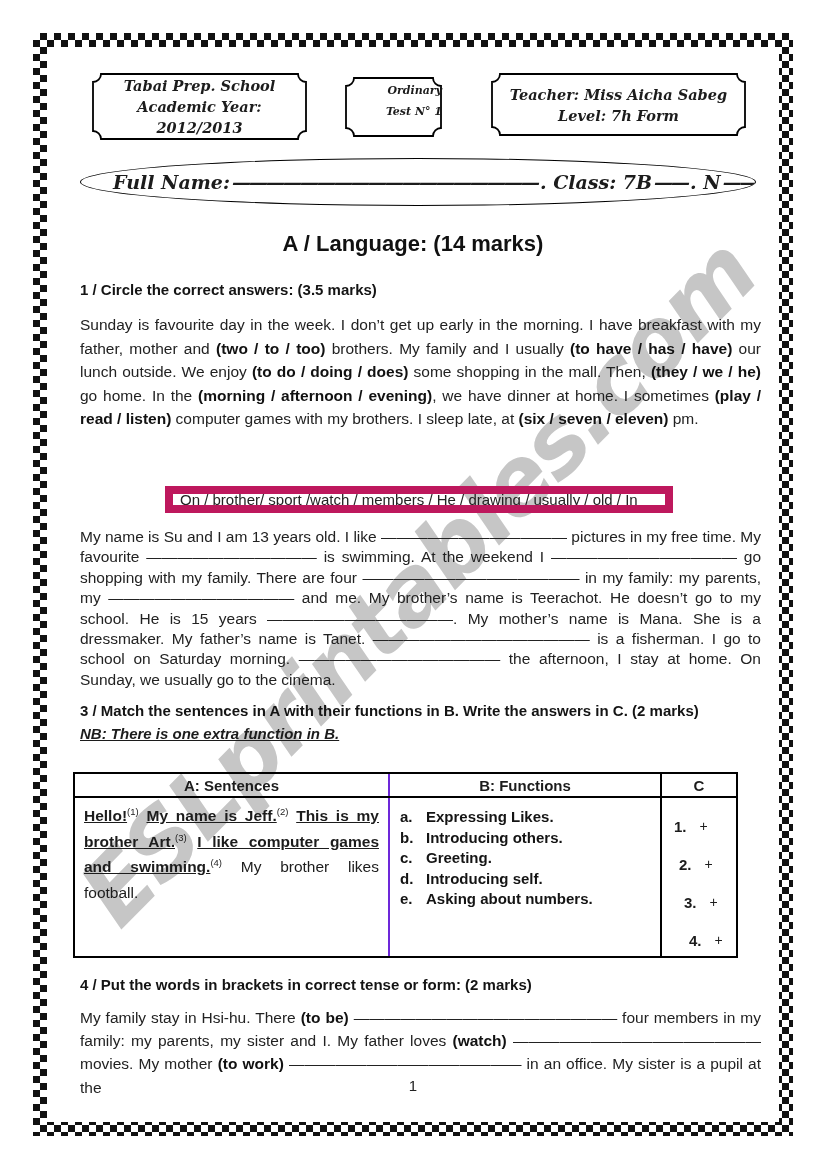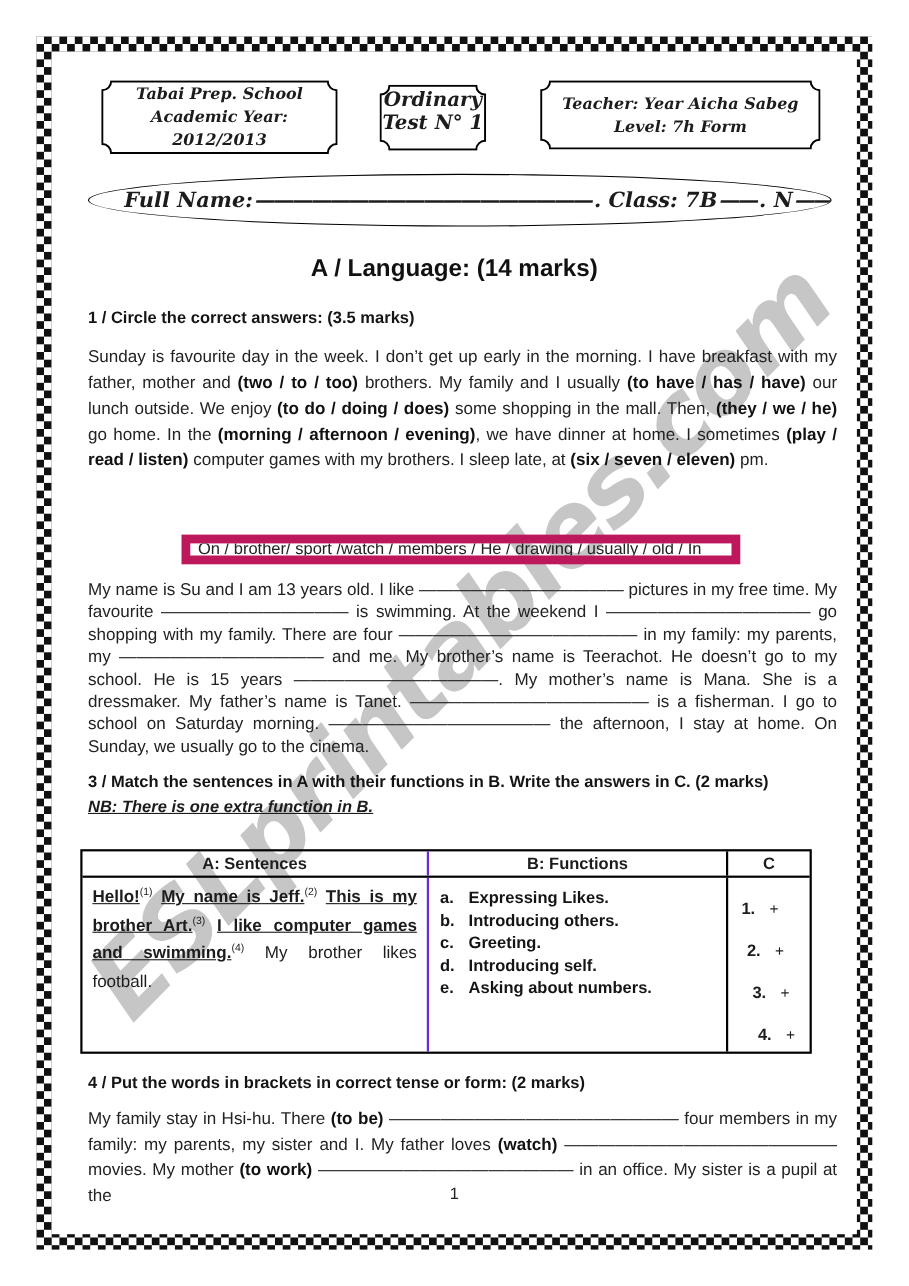--- a/index.html
+++ b/index.html
@@ -30,21 +30,21 @@
 
   
   .hbox {
     position:absolute; display:flex; flex-direction:column; justify-content:center;
     align-items:center; text-align:center;
     font-family:"DejaVu Serif",serif; font-style:italic; font-weight:bold;
   }
   .hbox svg { position:absolute; inset:0; }
   .hbox .hl { position:relative; z-index:1; }
   .hbox-school { left:92px; top:73px; width:215px; height:67px; font-size:14.5px; line-height:21px; }
-  .hbox-test   { left:345px; top:77px; width:97px; height:48px; font-size:18px; line-height:21px; }
+  .hbox-test   { left:345px; top:77px; width:97px; height:48px; font-size:11px; line-height:21px;align-items:flex-end; }
   .hbox-teacher{ left:491px; top:73px; width:255px; height:63px; font-size:14.5px; line-height:21px; }
 
   .oval {
     position:absolute; left:80px; top:158px; width:676px; height:48px;
     border:1.6px solid #000; border-radius:50%;
     display:flex; align-items:center; padding:0 32px; box-sizing:border-box;
     font-family:"DejaVu Serif",serif; font-style:italic; font-weight:bold;
     font-size:19px; white-space:nowrap; overflow:hidden;
   }
   .oval .dashrun { letter-spacing:-2px; margin:0 2px; }
@@ -126,21 +126,21 @@
         <path d="M9 1 H88 A8 8 0 0 0 96 9 V51 A8 8 0 0 0 88 59 H9 A8 8 0 0 0 1 51 V9 A8 8 0 0 0 9 1 Z" fill="none" stroke="#000" stroke-width="1.8"></path>
       </svg>
       <span class="hl">Ordinary</span>
       <span class="hl">Test N° 1</span>
     </div>
 
     <div class="hbox hbox-teacher">
       <svg viewBox="0 0 255 63" width="255" height="63" preserveAspectRatio="none">
         <path d="M9 1 H246 A8 8 0 0 0 254 9 V54 A8 8 0 0 0 246 62 H9 A8 8 0 0 0 1 54 V9 A8 8 0 0 0 9 1 Z" fill="none" stroke="#000" stroke-width="1.8"></path>
       </svg>
-      <span class="hl">Teacher: Year Aicha Sabeg</span>
+      <span class="hl">Teacher: Miss Aicha Sabeg</span>
       <span class="hl">Level: 7h Form</span>
     </div>
 
     <div class="oval">
       <span>Full Name:</span>
       <span class="dashrun">——————————————————</span>
       <span>. Class: 7B</span>
       <span class="dashrun">——</span>
       <span>. N</span>
       <span class="dashrun">——</span>

